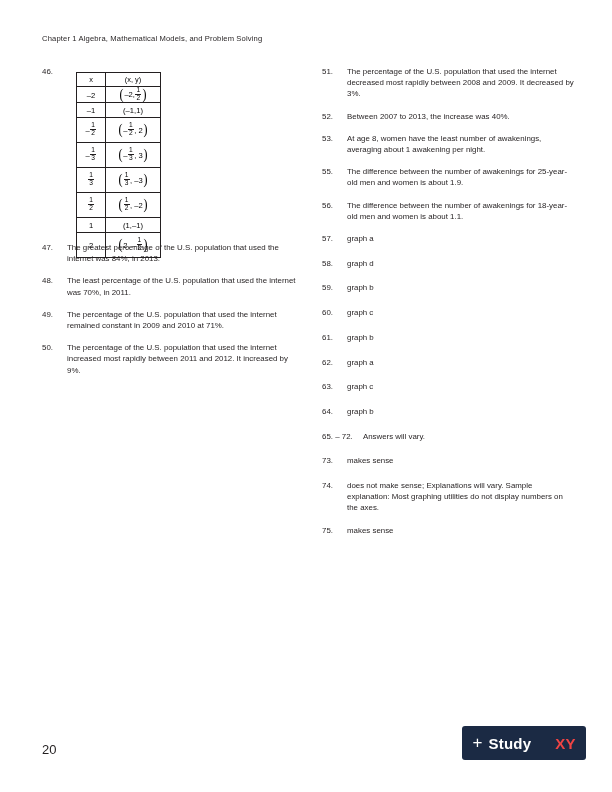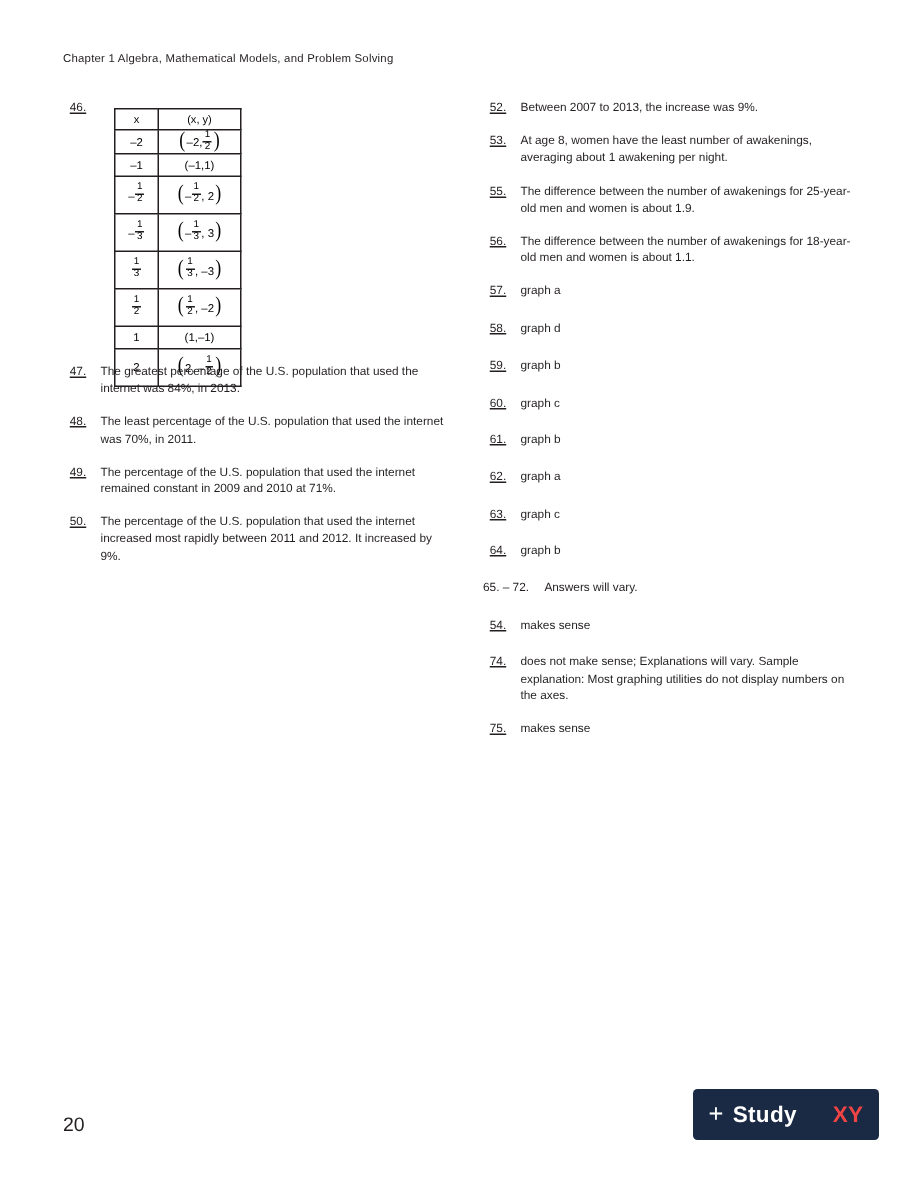--- a/index.html
+++ b/index.html
@@ -53,23 +53,22 @@
     margin-bottom: 11px;
     font-size: 7.9px;
     line-height: 11.2px;
     color: #231f20;
   }
   .item .num {
     position: absolute;
     left: 0;
     top: 0;
     width: 20px;
-    text-align: center;
+    text-align: left;
     font-size: 7.9px;
-    text-decoration: underline;
   }
   .item.short {
     margin-bottom: 13.5px;
   }
   
   .table-wrap {
     position: absolute;
     left: 34px;
     top: 6px;
   }
@@ -247,22 +246,26 @@
         <span>The percentage of the U.S. population that used the internet remained constant in 2009 and 2010 at 71%.</span>
       </div>
       <div class="item">
         <span class="num">50.</span>
         <span>The percentage of the U.S. population that used the internet increased most rapidly between 2011 and 2012. It increased by 9%.</span>
       </div>
     </div>
 
     <div class="col-right">
       <div class="item">
+        <span class="num">51.</span>
+        <span>The percentage of the U.S. population that used the internet decreased most rapidly between 2008 and 2009. It decreased by 3%.</span>
+      </div>
+      <div class="item">
         <span class="num">52.</span>
-        <span>Between 2007 to 2013, the increase was 9%.</span>
+        <span>Between 2007 to 2013, the increase was 40%.</span>
       </div>
       <div class="item">
         <span class="num">53.</span>
         <span>At age 8, women have the least number of awakenings, averaging about 1 awakening per night.</span>
       </div>
       <div class="item">
         <span class="num">55.</span>
         <span>The difference between the number of awakenings for 25-year-old men and women is about 1.9.</span>
       </div>
       <div class="item">
@@ -299,21 +302,21 @@
       </div>
       <div class="item short">
         <span class="num">64.</span>
         <span>graph b</span>
       </div>
       <div class="item short" style="padding-left:0;">
         <span>65. – 72.</span>
         <span style="margin-left:8px;">Answers will vary.</span>
       </div>
       <div class="item short">
-        <span class="num">54.</span>
+        <span class="num">73.</span>
         <span>makes sense</span>
       </div>
       <div class="item">
         <span class="num">74.</span>
         <span>does not make sense; Explanations will vary. Sample explanation: Most graphing utilities do not display numbers on the axes.</span>
       </div>
       <div class="item">
         <span class="num">75.</span>
         <span>makes sense</span>
       </div>

